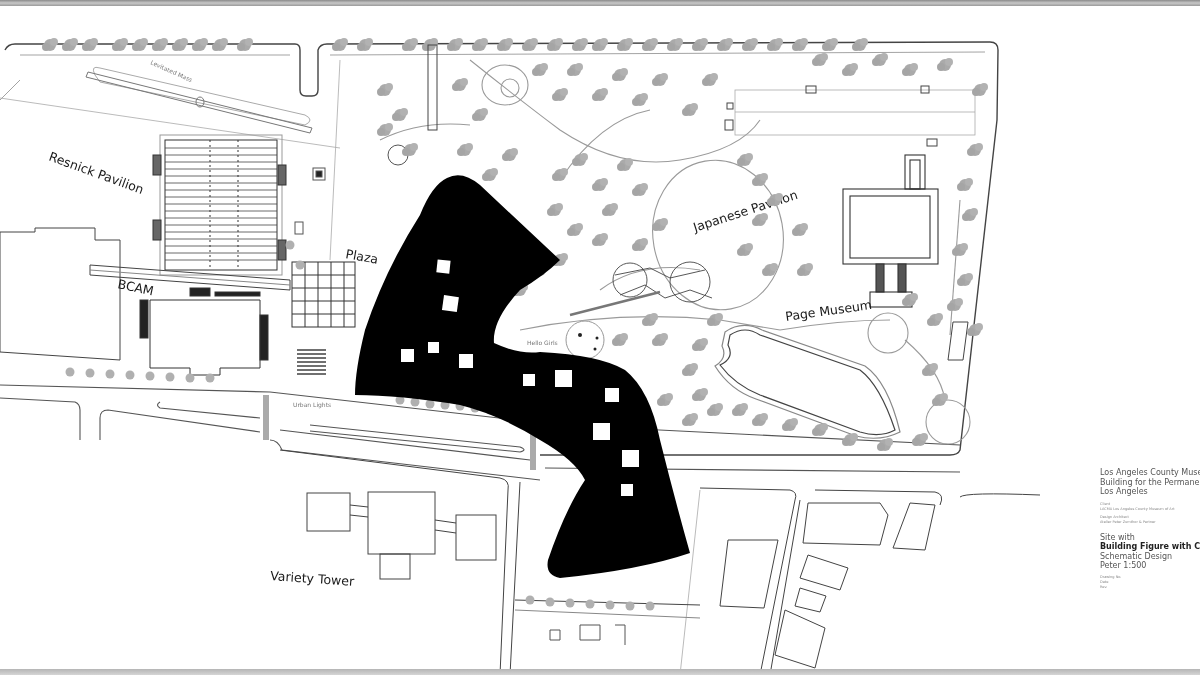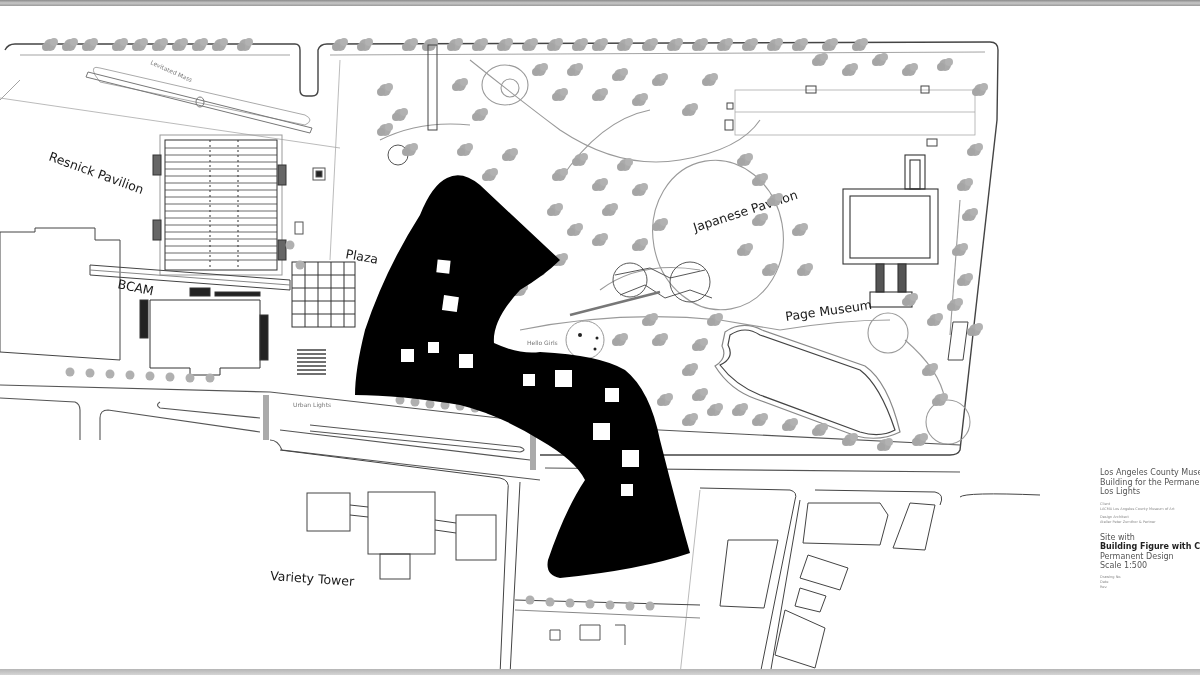--- a/index.html
+++ b/index.html
@@ -407,31 +407,31 @@
       <rect x="593" y="423" width="17" height="17"></rect>
       <rect x="622" y="450" width="17" height="17"></rect>
       <rect x="621" y="484" width="12" height="12"></rect>
     </g>
   </g>
 </svg>
 
 <div class="tb">
   <div class="l1">Los Angeles County Museum</div>
   <div class="l1">Building for the Permanent C</div>
-  <div class="l1">Los Lights</div>
+  <div class="l1">Los Angeles</div>
   <div style="height:5px"></div>
   <div class="tiny">Client</div>
   <div class="tiny">LACMA Los Angeles County Museum of Art</div>
   <div style="height:3px"></div>
   <div class="tiny">Design Architect</div>
   <div class="tiny">Atelier Peter Zumthor &amp; Partner</div>
   <div class="sp"></div>
   <div class="l1">Site with</div>
   <div class="title">Building Figure with Context</div>
-  <div class="l1">Permanent Design</div>
-  <div class="l1">Scale 1:500</div>
+  <div class="l1">Schematic Design</div>
+  <div class="l1">Peter 1:500</div>
   <div style="height:4px"></div>
   <div class="tiny">Drawing No.</div>
   <div class="tiny">Date</div>
   <div class="tiny">Rev.</div>
 </div>
 
 <div class="frame-bottom"></div>
 
 </body></html>

